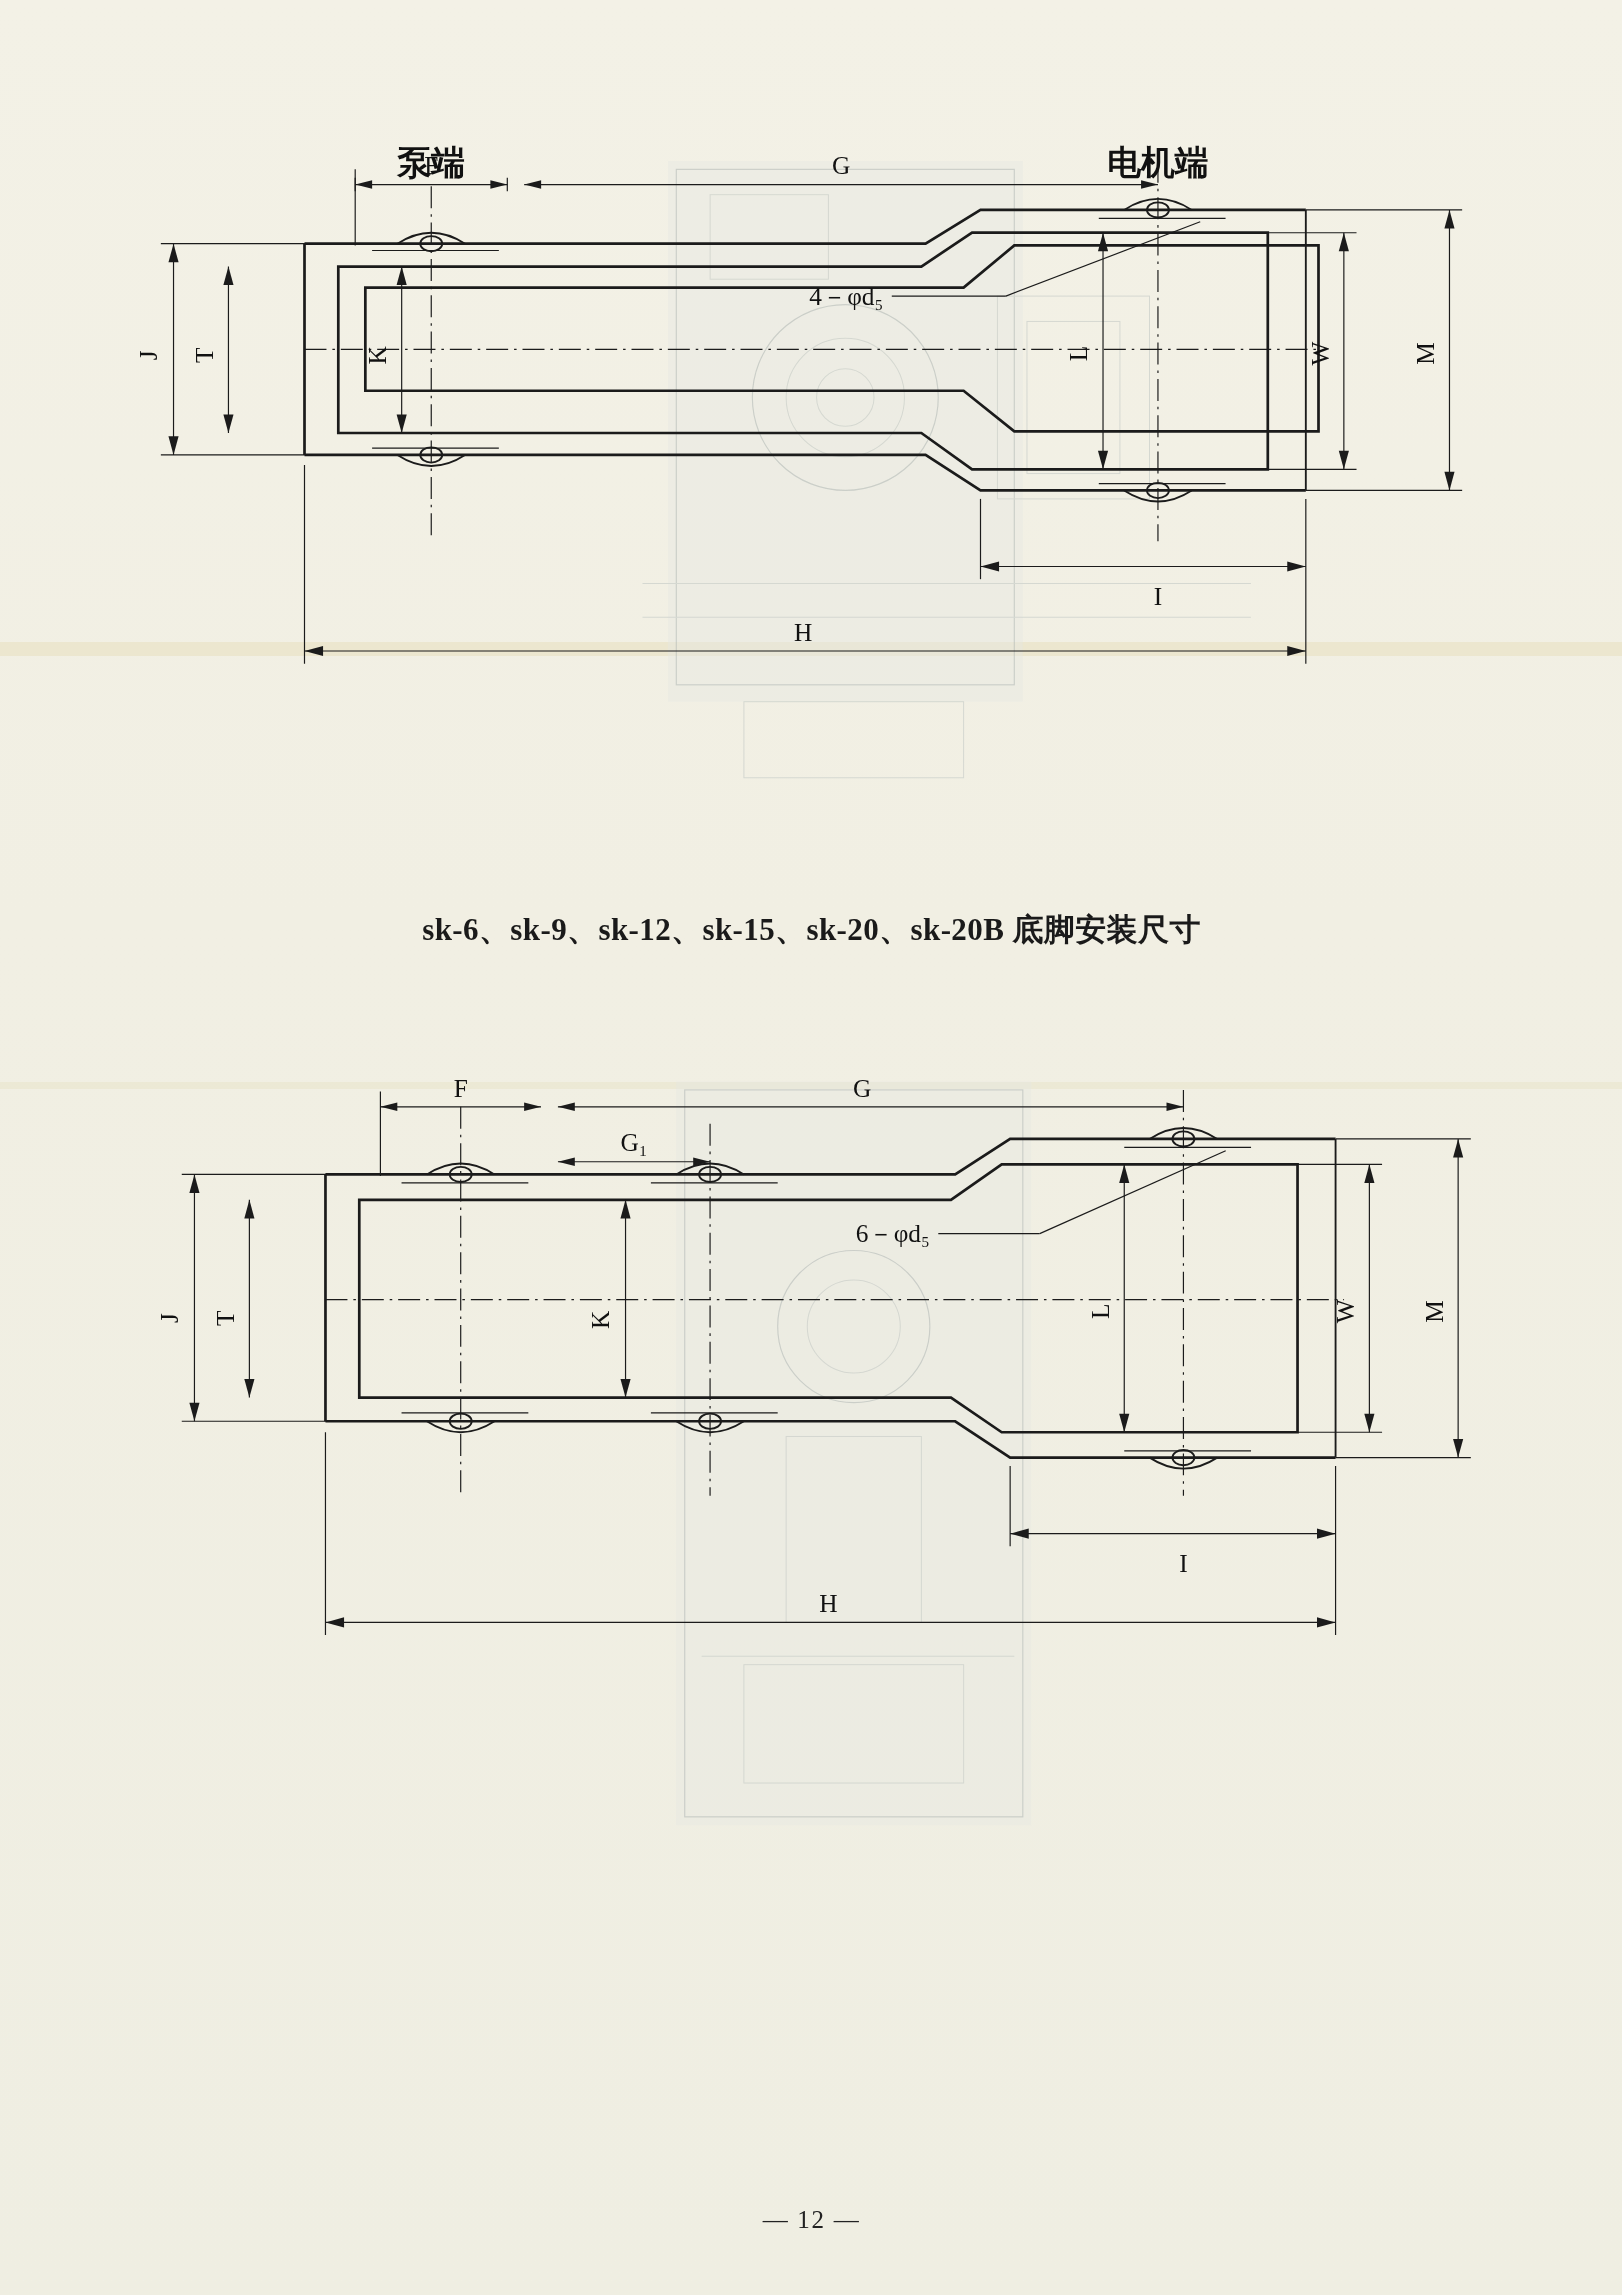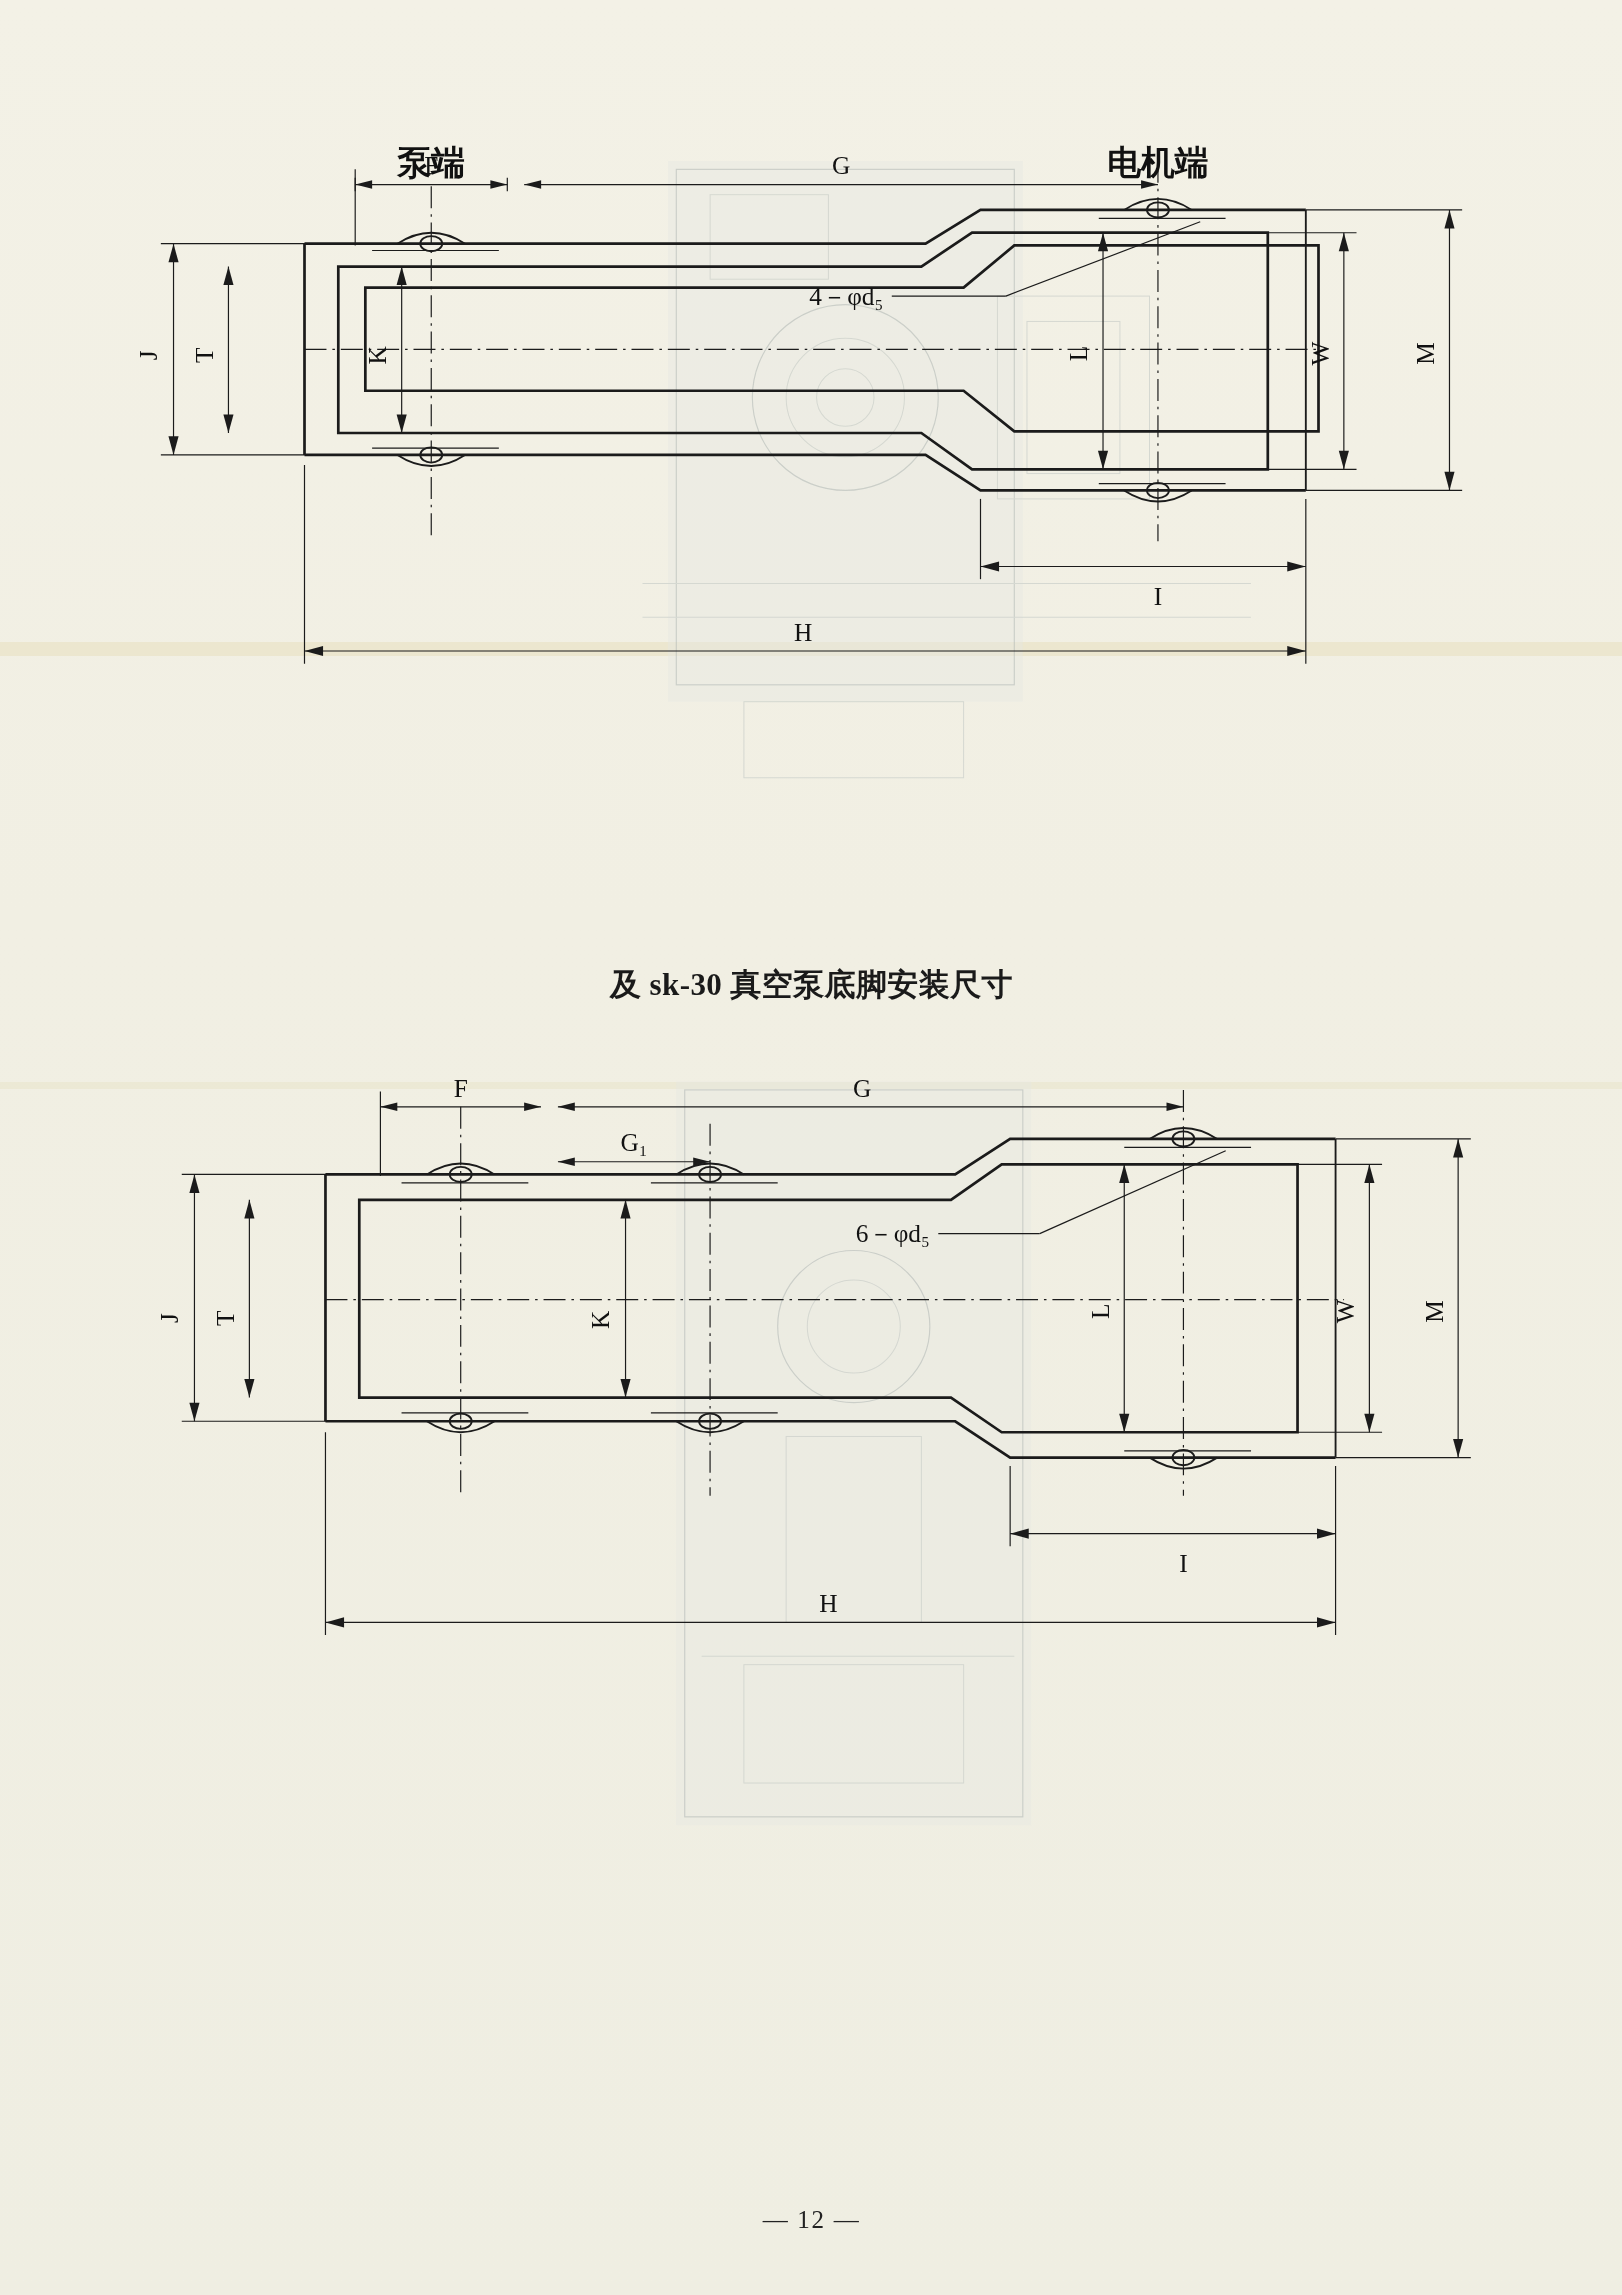--- a/index.html
+++ b/index.html
@@ -232,21 +232,21 @@
       </g>
 
       <g>
         <path class="ln thin" d="M1190 180 L1420 92"></path>
         <path class="ln thin" d="M1055 180 L1190 180"></path>
         <text class="lbl" x="1045" y="190" text-anchor="end">4－φd₅</text>
       </g>
     </svg>
   </div>
 
-  <div class="caption cap1b">及 sk-30 真空泵底脚安装尺寸</div>
+  <div class="caption cap1a">sk-6、sk-9、sk-12、sk-15、sk-20、sk-20B 底脚安装尺寸</div>
 
   <div class="figure fig2">
     <svg width="1623" height="896" viewBox="0 0 1920 1060" xmlns="http://www.w3.org/2000/svg">
 
       <g opacity="0.75">
         <rect class="ghostfill" x="800" y="10" width="420" height="880"></rect>
         <rect class="ghost" x="810" y="20" width="400" height="860"></rect>
         <circle class="ghost" cx="1010" cy="300" r="90"></circle>
         <circle class="ghost2" cx="1010" cy="300" r="55"></circle>
         <rect class="ghost2" x="930" y="430" width="160" height="220"></rect>

